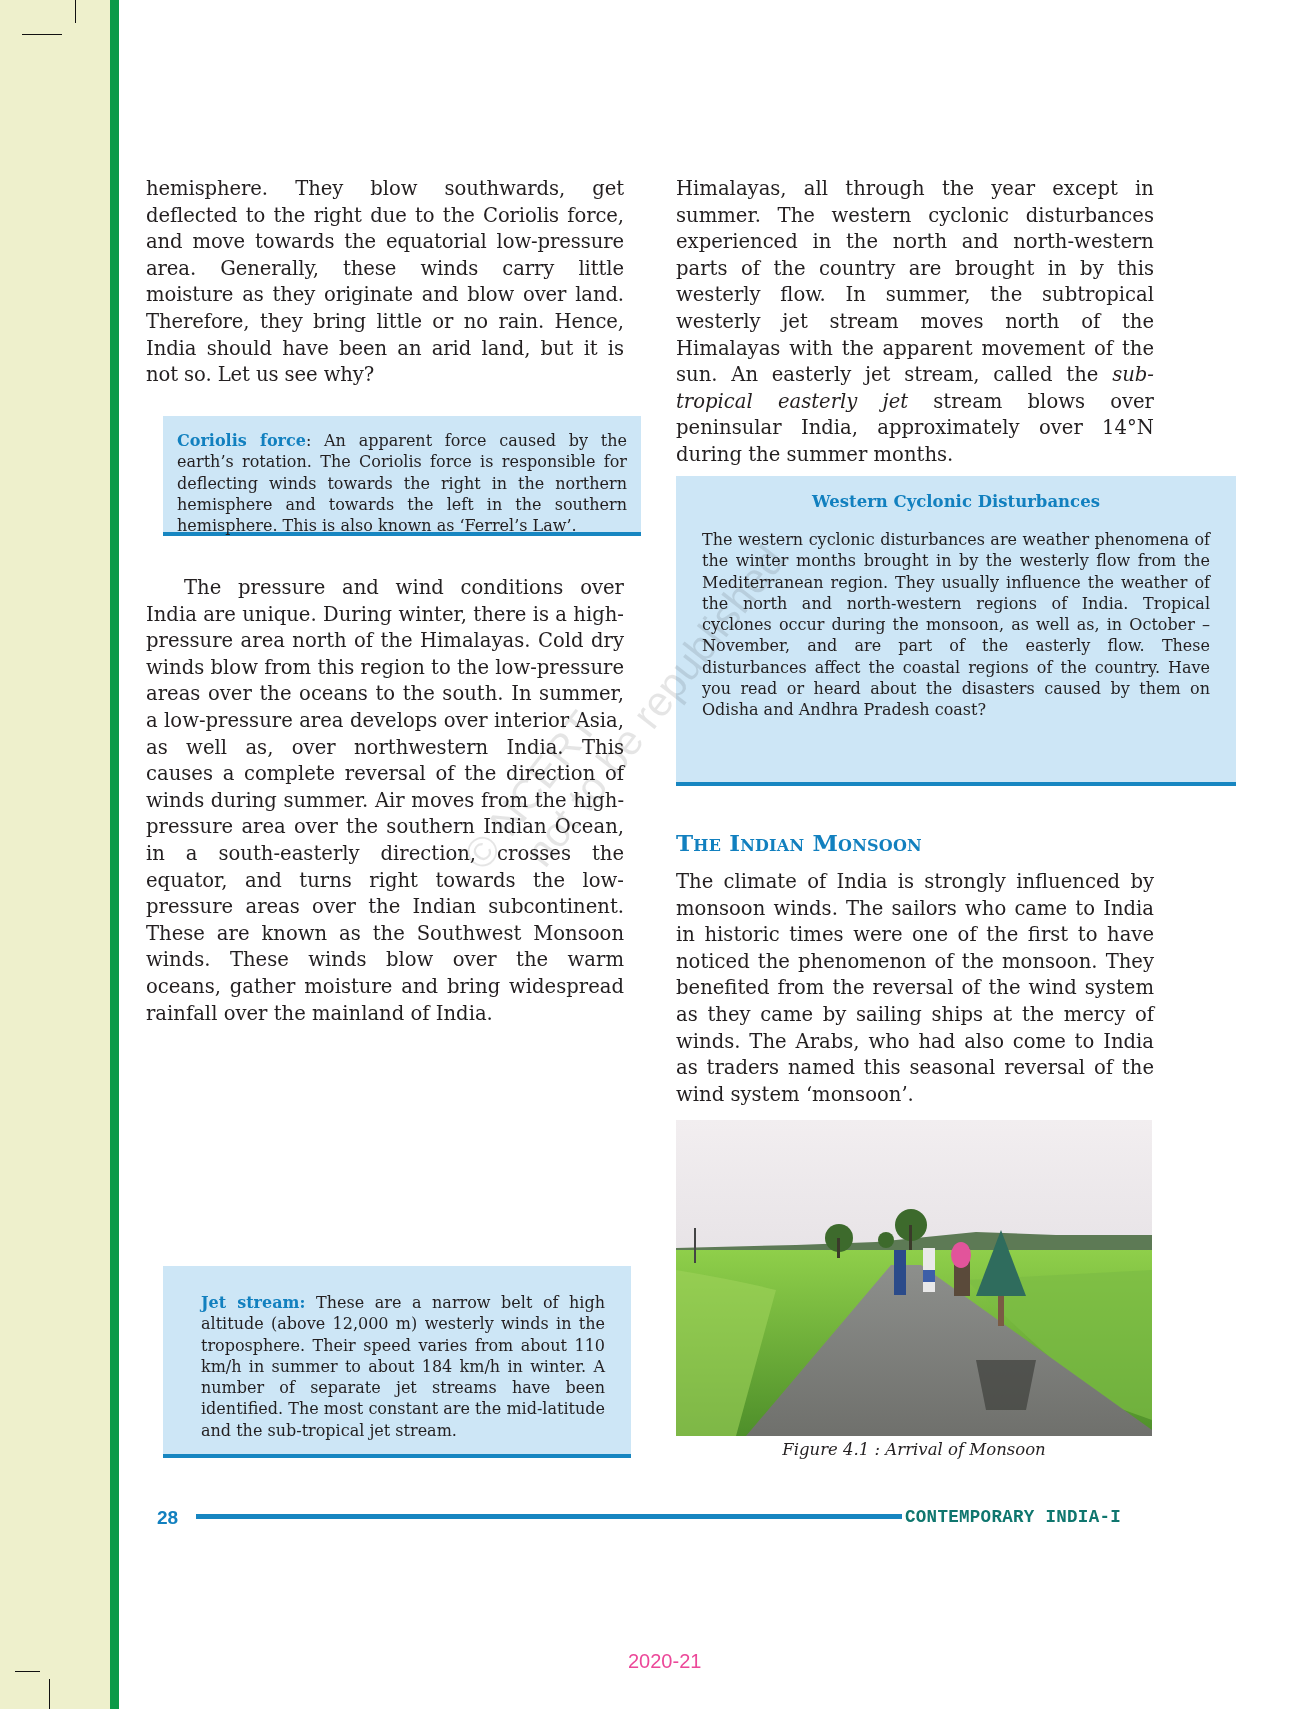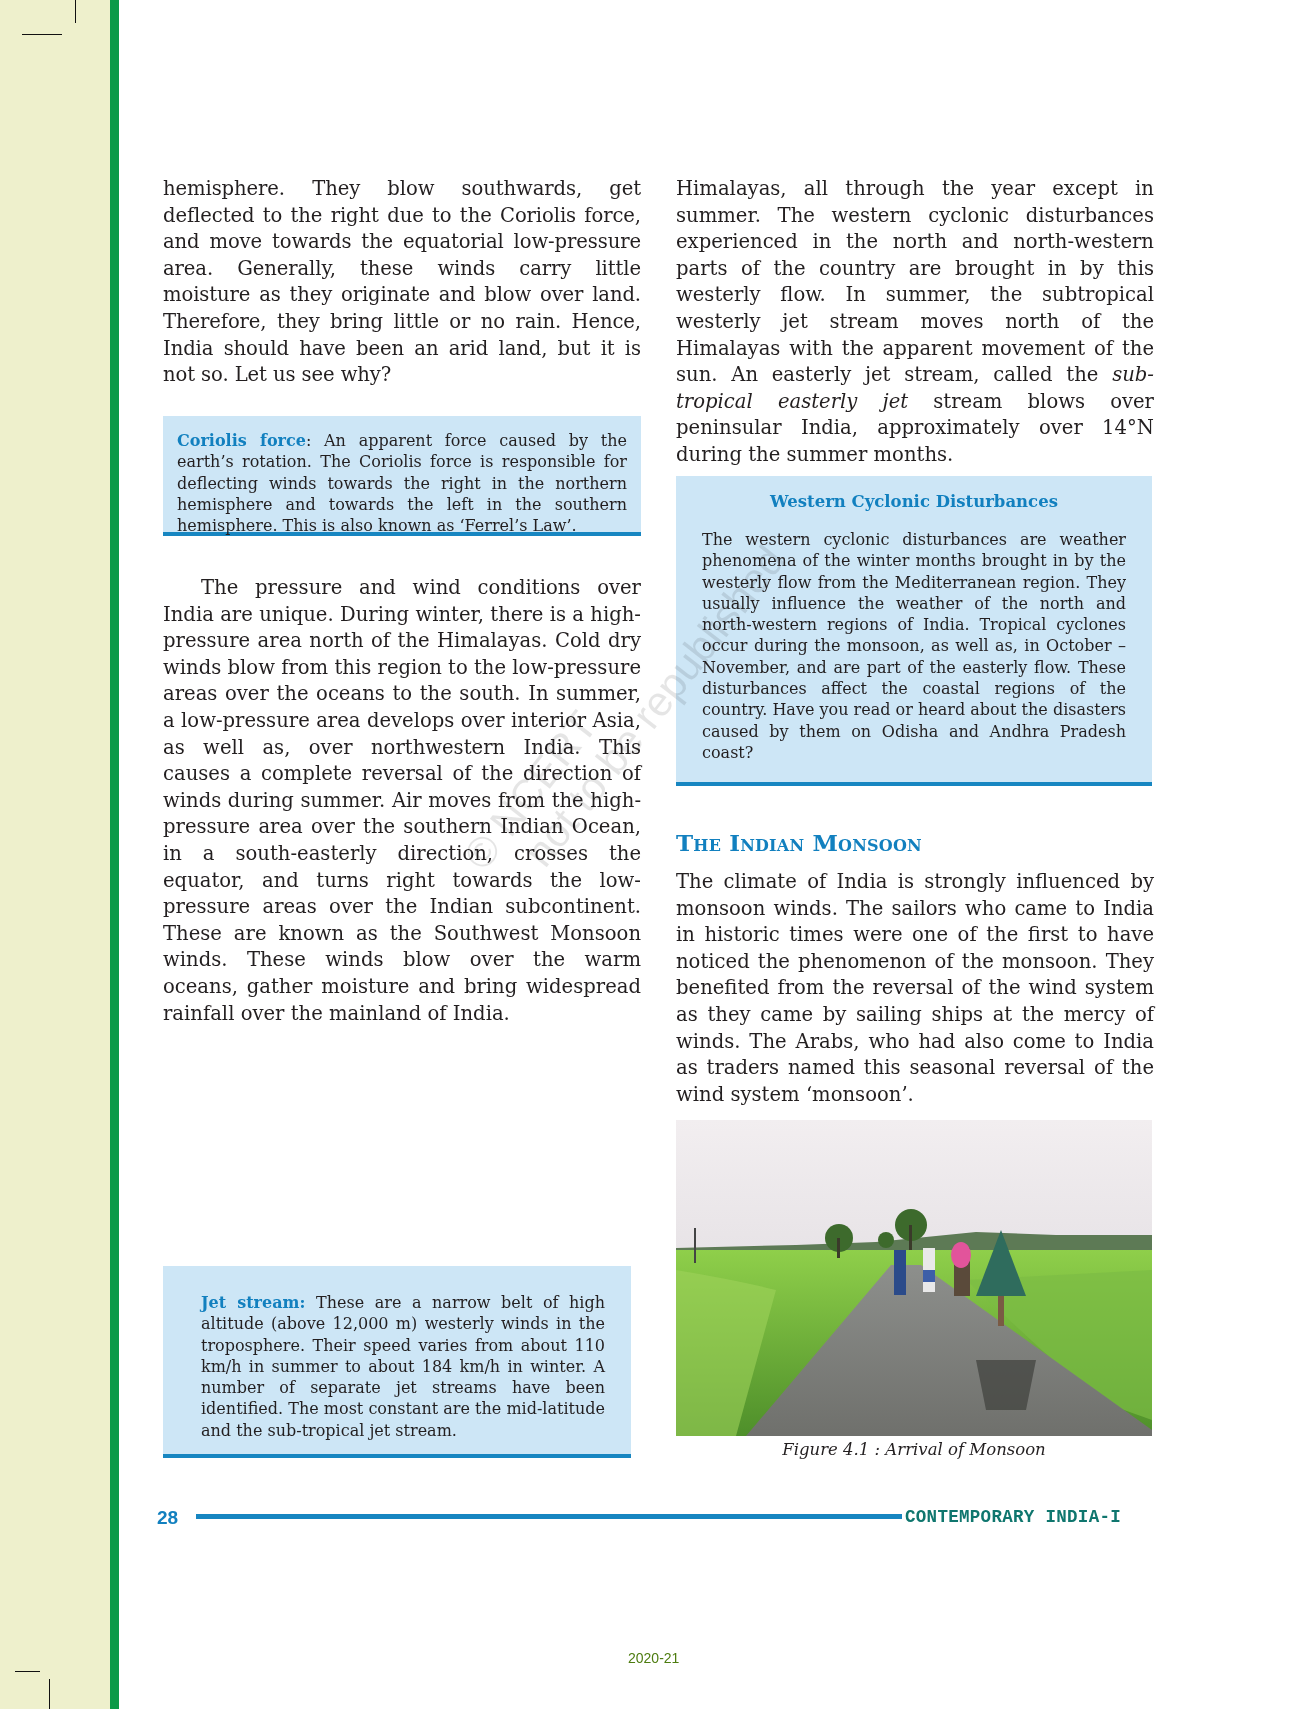--- a/index.html
+++ b/index.html
@@ -6,21 +6,21 @@
   body {
     width: 1312px; height: 1709px; position: relative; overflow: hidden;
     background: #ffffff;
     font-family: "DejaVu Serif", "Liberation Serif", serif;
     color: #231f20;
   }
   .margin-strip { position: absolute; left: 0; top: 0; width: 110px; height: 1709px; background: #eef0cc; }
   .green-bar { position: absolute; left: 110px; top: 0; width: 9px; height: 1709px; background: #0b9a48; }
   .crop { position: absolute; background: #111; }
   .col { position: absolute; width: 478px; }
-  .col-left { left: 163px; }
+  .col-left { left: 146px; }
   .col-right { left: 676px; }
   p.body {
     margin: 0; font-size: 19.6px; line-height: 26.6px; text-align: justify;
     hyphens: none;
   }
   p.indent { text-indent: 38px; }
   .box {
     position: absolute; background: #cde6f6; border-bottom: 4px solid #1786c1;
     box-sizing: border-box;
   }
@@ -29,21 +29,21 @@
   .box-title { color: #1280bf; font-weight: bold; font-size: 16.5px; text-align: center; margin: 0 0 18px 0; }
   .section-head {
     position: absolute; left: 676px; top: 829px; color: #1280bf; font-weight: bold;
     font-size: 23px; font-variant: small-caps; letter-spacing: 0.2px;
   }
   .figure { position: absolute; left: 676px; top: 1120px; width: 476px; height: 316px; overflow: hidden; }
   .caption { position: absolute; left: 676px; top: 1440px; width: 476px; text-align: center; font-style: italic; font-size: 16.5px; }
   .footer-num { position: absolute; left: 157px; top: 1507px; color: #1280bf; font-weight: bold; font-family: "Liberation Sans", sans-serif; font-size: 19px; }
   .footer-line { position: absolute; left: 196px; top: 1514px; width: 706px; height: 5px; background: #1786c1; }
   .footer-title { position: absolute; left: 905px; top: 1507px; color: #0f766e; font-weight: bold; font-size: 17.5px; font-family: Liberation Mono, monospace; letter-spacing: 0.3px; }
-  .year { position: absolute; left: 628px; top: 1650px; font-family: "Liberation Sans", sans-serif; font-size: 14px; color: #4d7c0f; }
+  .year { position: absolute; left: 628px; top: 1650px; font-family: "Liberation Sans", sans-serif; font-size: 20px; color: #ec4899; }
   .watermark {
     position: absolute; left: 455px; top: 850px; transform: rotate(-52deg);
     transform-origin: left top; color: rgba(0,0,0,0.10); font-family: "Liberation Sans", sans-serif;
     font-size: 42px; white-space: nowrap; pointer-events: none; line-height: 46px;
   }
 </style>
 </head>
 <body>
 
 <div class="margin-strip"></div>
@@ -67,21 +67,21 @@
 </div>
 
 <div class="box" style="left:163px;top:1266px;width:468px;height:192px;padding:26px 26px 0 38px;">
   <p><span class="term">Jet stream:</span><span> These are a narrow belt of high altitude (above 12,000 m) westerly winds in the troposphere. Their speed varies from about 110 km/h in summer to about 184 km/h in winter. A number of separate jet streams have been identified. The most constant are the mid-latitude and the sub-tropical jet stream.</span></p>
 </div>
 
 <div class="col col-right" style="top:176px;">
   <p class="body"><span>Himalayas, all through the year except in summer. The western cyclonic disturbances experienced in the north and north-western parts of the country are brought in by this westerly flow. In summer, the subtropical westerly jet stream moves north of the Himalayas with the apparent movement of the sun. An easterly jet stream, called the </span><i>sub-tropical easterly jet</i><span> stream blows over peninsular India, approximately over 14°N during the summer months.</span></p>
 </div>
 
-<div class="box" style="left:676px;top:476px;width:476px;height:310px;padding:16px 26px 0 26px;">
+<div class="box" style="left:676px;top:476px;width:560px;height:310px;padding:16px 26px 0 26px;">
   <div class="box-title">Western Cyclonic Disturbances</div>
   <p>The western cyclonic disturbances are weather phenomena of the winter months brought in by the westerly flow from the Mediterranean region. They usually influence the weather of the north and north-western regions of India. Tropical cyclones occur during the monsoon, as well as, in October – November, and are part of the easterly flow. These disturbances affect the coastal regions of the country. Have you read or heard about the disasters caused by them on Odisha and Andhra Pradesh coast?</p>
 </div>
 
 <div class="section-head">The Indian Monsoon</div>
 
 <div class="col col-right" style="top:869px;">
   <p class="body">The climate of India is strongly influenced by monsoon winds. The sailors who came to India in historic times were one of the first to have noticed the phenomenon of the monsoon. They benefited from the reversal of the wind system as they came by sailing ships at the mercy of winds. The Arabs, who had also come to India as traders named this seasonal reversal of the wind system ‘monsoon’.</p>
 </div>
 

